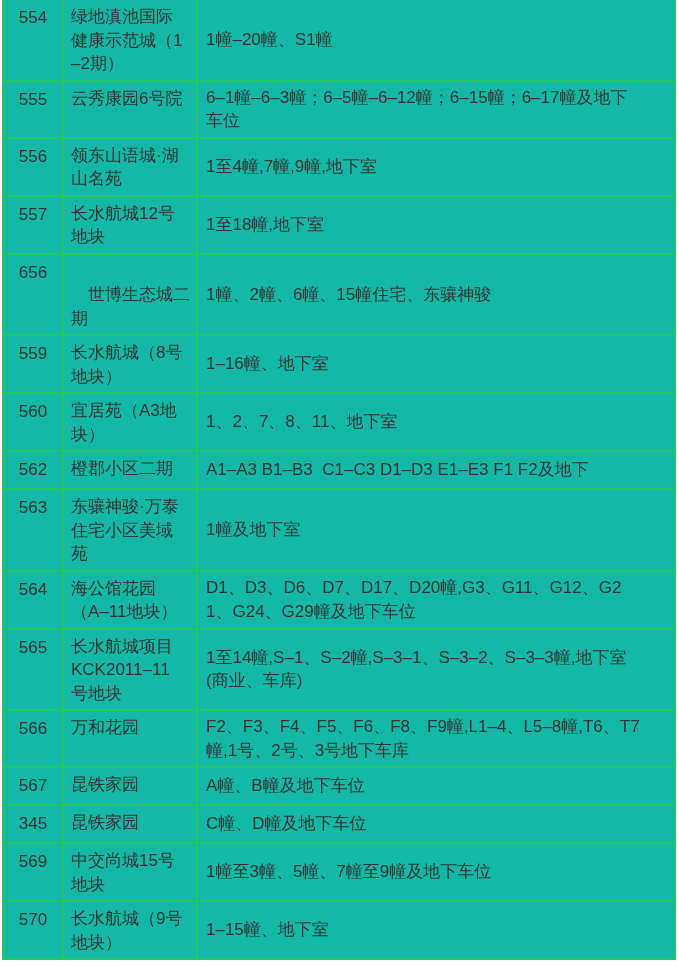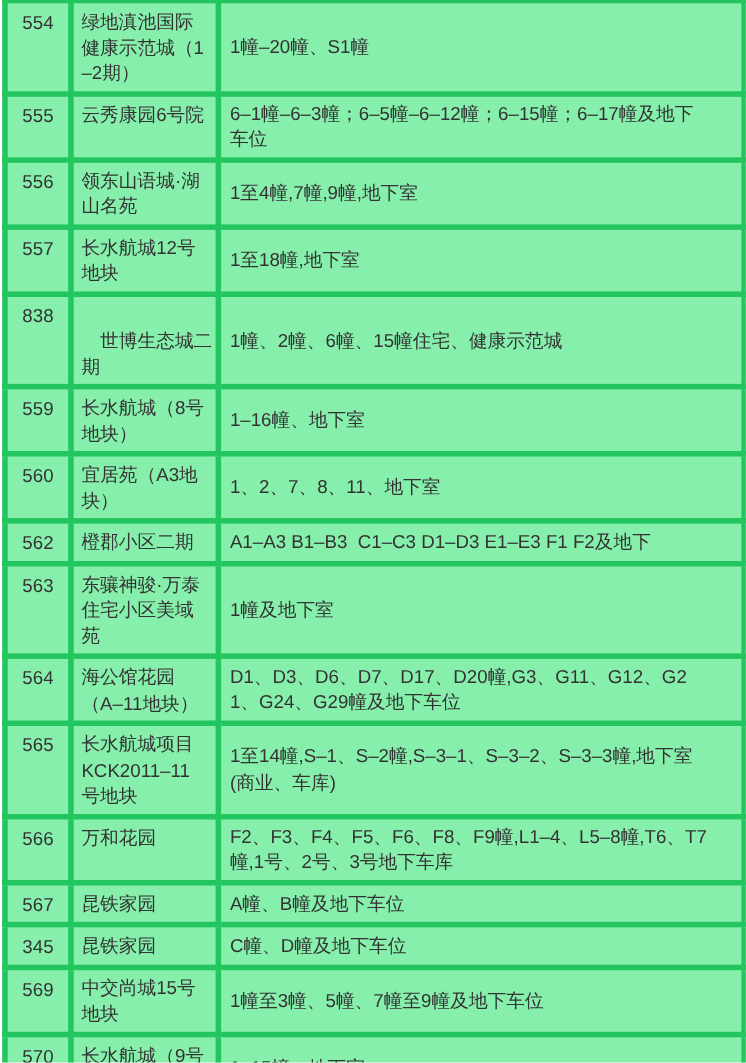--- a/index.html
+++ b/index.html
@@ -17,27 +17,27 @@
     border-collapse: collapse;
     table-layout: fixed;
     width: 672px;
     margin: -2px 0 0 2px;
   }
   .col-no   { width: 60px; }
   .col-name { width: 134px; }
   .col-bld  { width: 478px; }
   .tbl tr { height: 38px; }
   .tbl td {
-    border: 5px solid #22c55e;
+    border: 2px solid #22c55e;
     color: #333333;
     font-size: 17px;
     line-height: 23.5px;
     white-space: pre-wrap;
     word-break: break-all;
-    background: #86efac;
+    background: #14b8a6;
   }
   .c-no {
     text-align: center;
     vertical-align: top;
     padding: 6px 2px 4px 2px;
   }
   .c-name {
     vertical-align: top;
     padding: 5px 3px 4px 7px;
     margin-left: 32px;
@@ -82,25 +82,25 @@
       </tr>
 
       <tr>
         <td class="c-no">557</td>
         <td class="c-name">长水航城12号
 地块</td>
         <td class="c-bld">1至18幢,地下室</td>
       </tr>
 
       <tr>
-        <td class="c-no">838</td>
+        <td class="c-no">656</td>
         <td class="c-name">
 　世博生态城二
 期</td>
-        <td class="c-bld">1幢、2幢、6幢、15幢住宅、健康示范城</td>
+        <td class="c-bld">1幢、2幢、6幢、15幢住宅、东骧神骏</td>
       </tr>
 
       <tr>
         <td class="c-no">559</td>
         <td class="c-name">长水航城（8号
 地块）</td>
         <td class="c-bld">1–16幢、地下室</td>
       </tr>
 
       <tr>

